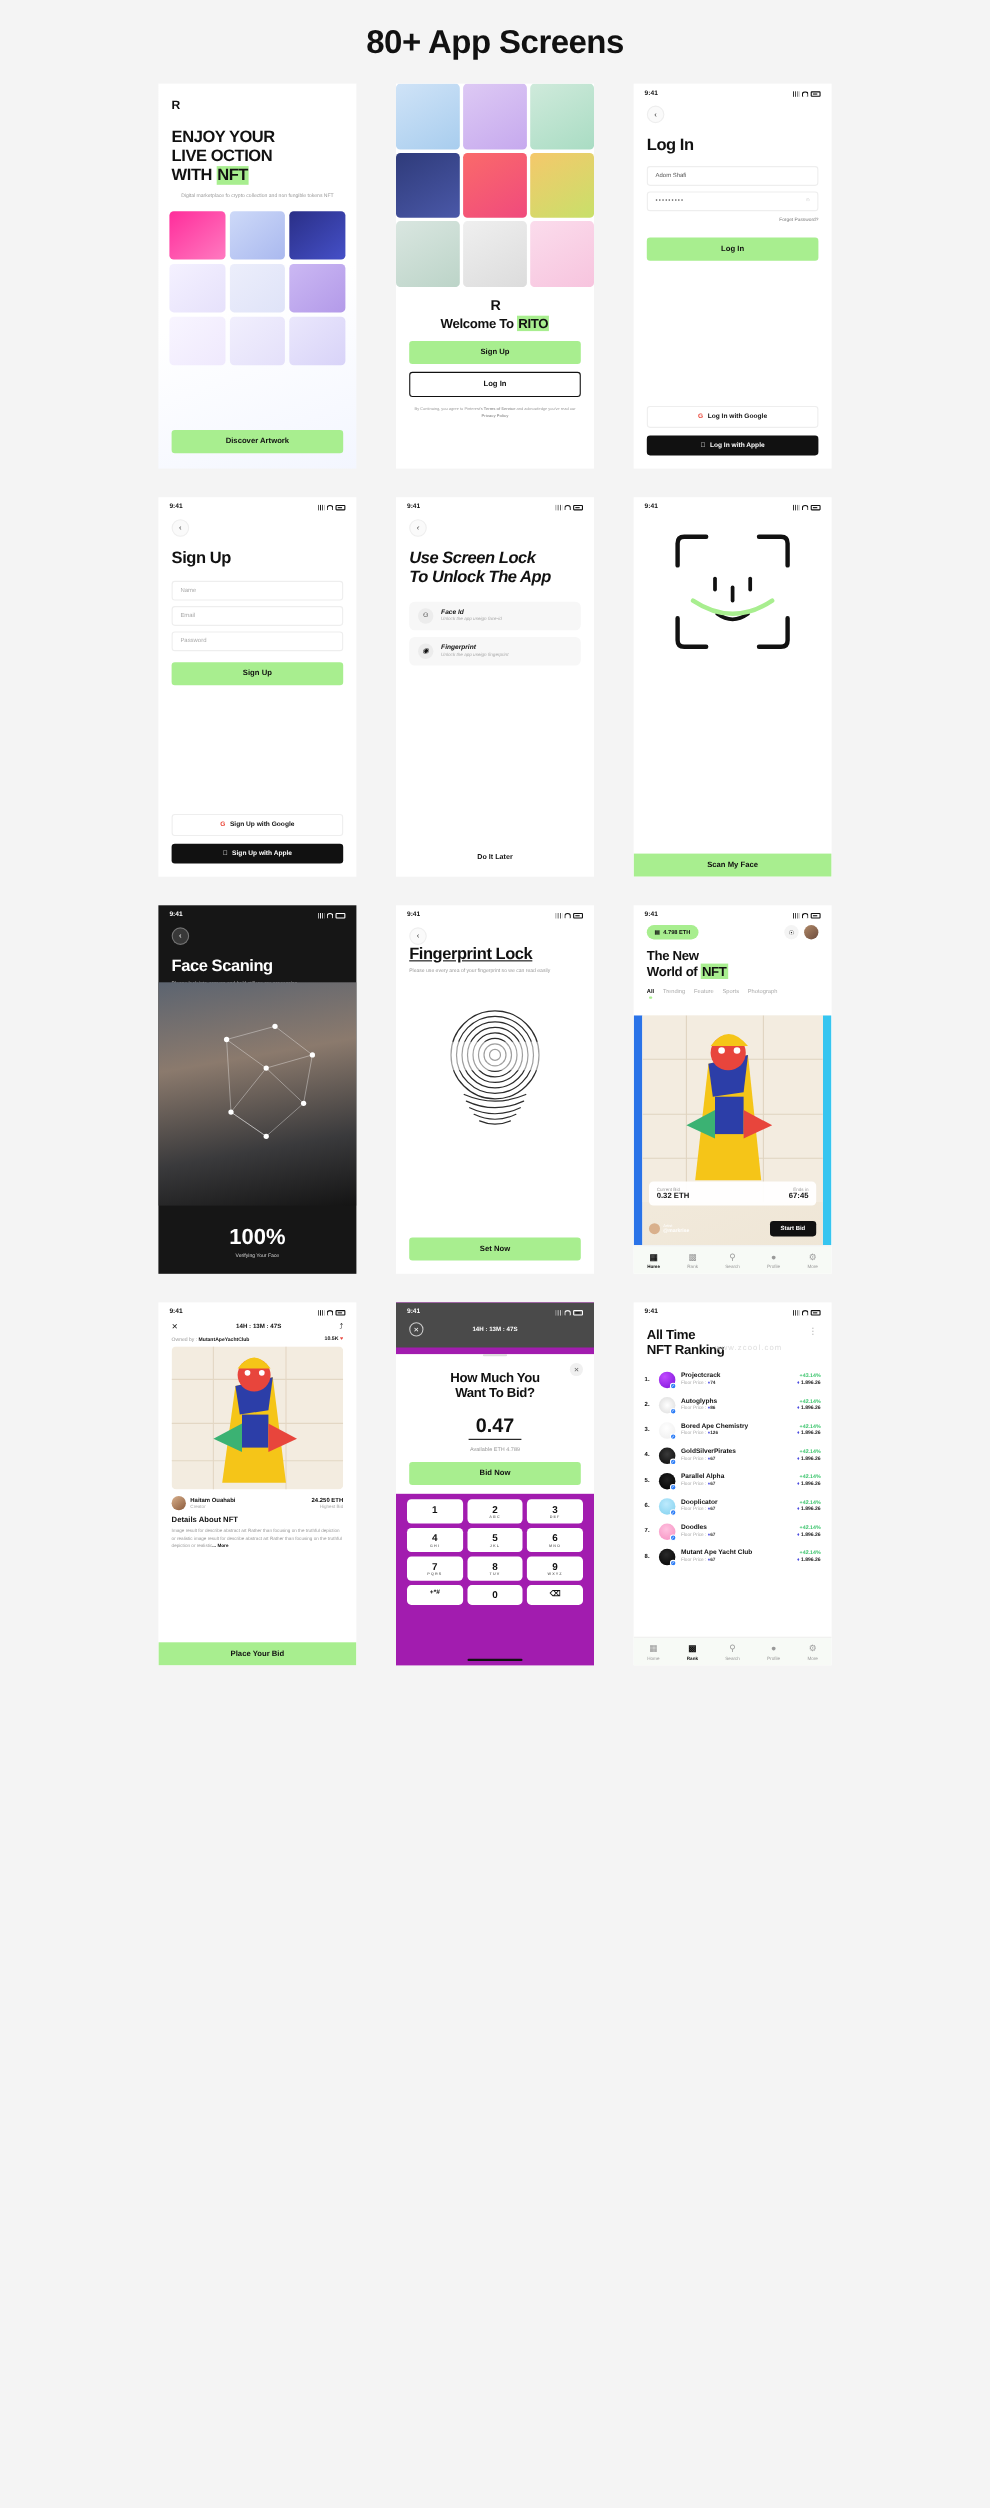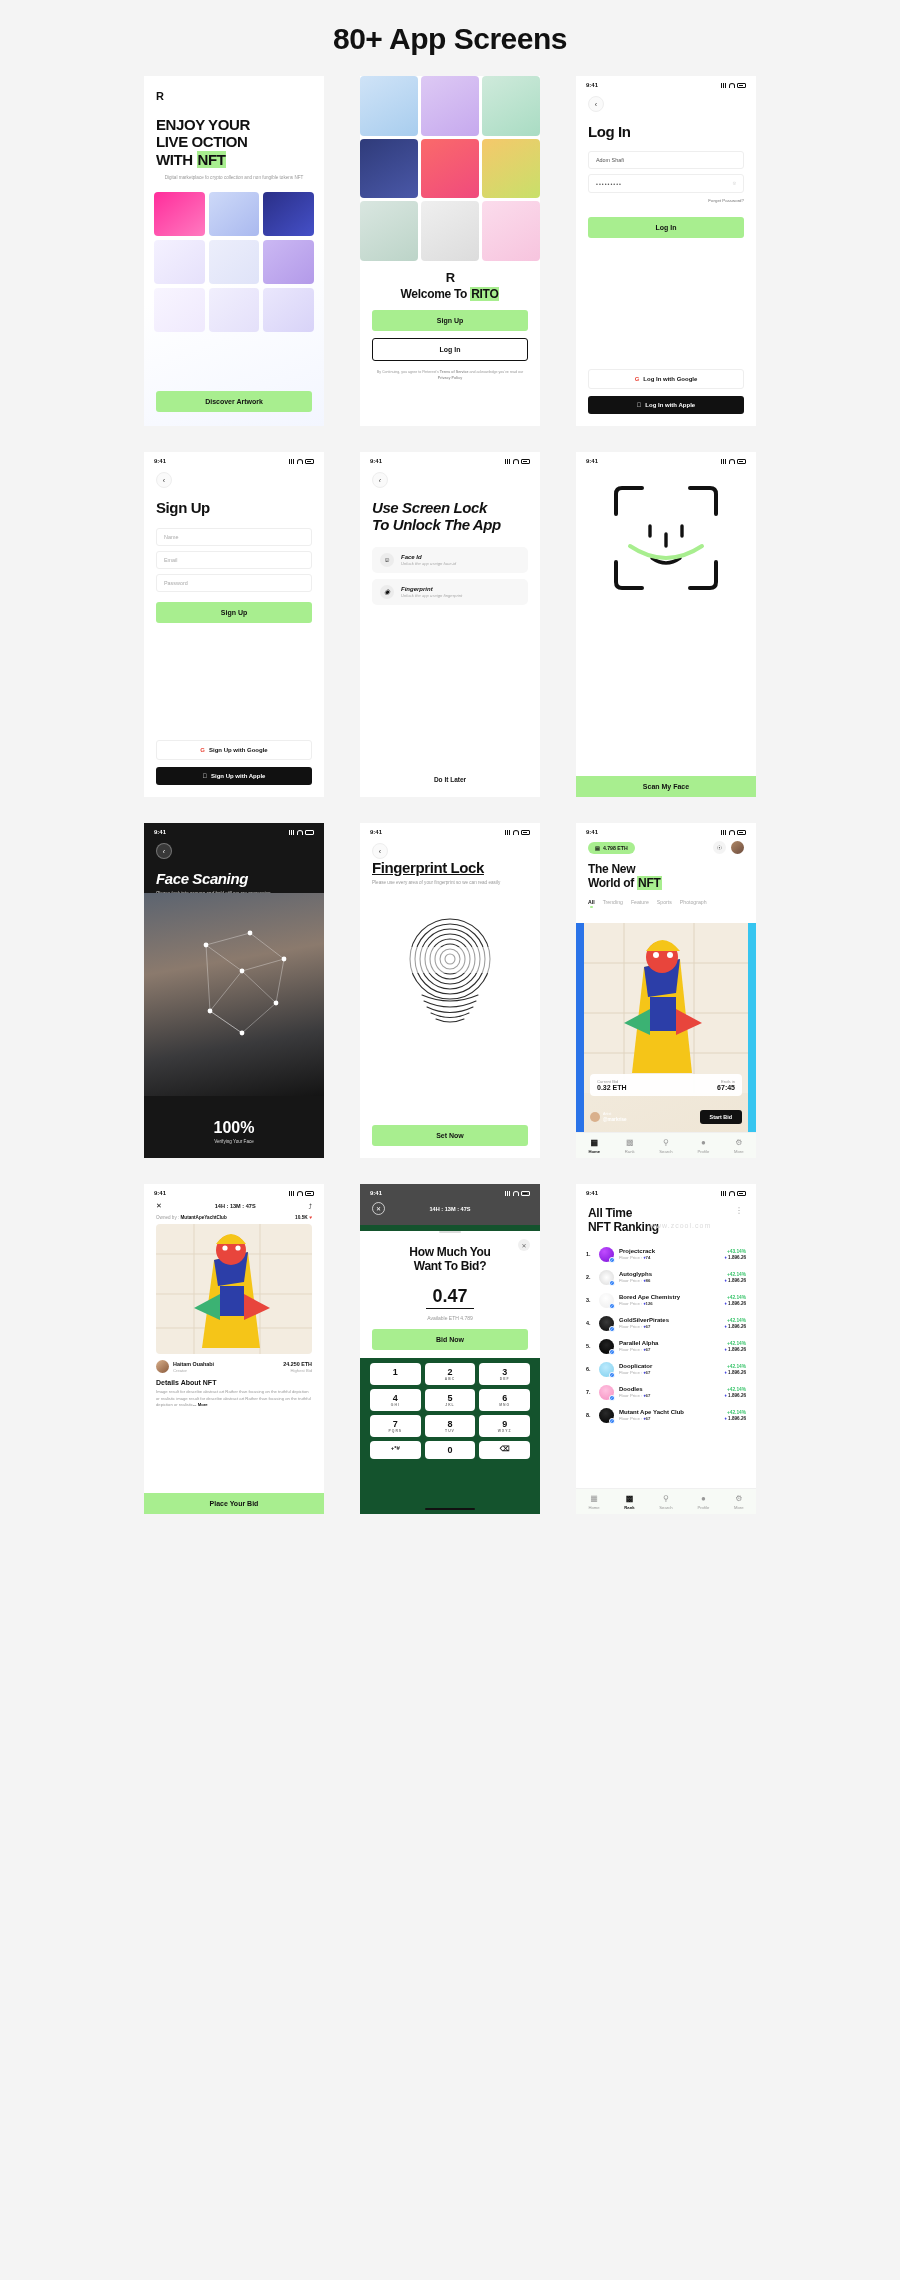--- a/index.html
+++ b/index.html
@@ -336,21 +336,21 @@
 
   <div class="phone h335" style="background:#161616;color:#fff;">
     <div class="statusbar" style="color:#fff;">
       <span>9:41</span>
       <span class="icons">
         <i class="sig" style="background:linear-gradient(to right,#fff 1px,transparent 1px) repeat-x;background-size:2px 100%;"></i>
         <i class="wifi" style="border-color:#fff;"></i>
         <i class="batt" style="border-color:#fff;"></i>
       </span>
     </div>
-    <div class="pad" style="margin-top:6px;font-style:italic;">
+    <div class="pad" style="margin-top:6px;">
       <div class="backbtn" style="background:rgba(255,255,255,.15);border-color:rgba(255,255,255,.3);color:#fff;">‹</div>
       <div class="h1" style="margin-top:11px;color:#fff;">Face Scaning</div>
       <div class="sub" style="margin-top:4px;color:#cfcfcf;">Please look into camera and hold still we are processing</div>
     </div>
     <div style="position:absolute;left:0;right:0;top:70px;bottom:62px;background:linear-gradient(170deg,#5c6470 0%,#8b7a6d 35%,#3a3a3c 72%,#141414 100%);">
       <svg width="180" height="205" viewBox="0 0 180 205" style="position:absolute;inset:0;">
         <g stroke="rgba(255,255,255,.55)" stroke-width="0.6" fill="none">
           <path d="M62 52 L106 40 L140 66 L132 110 L98 140 L66 118 Z"></path>
           <path d="M62 52 L98 78 L140 66"></path>
           <path d="M98 78 L132 110"></path>
@@ -362,21 +362,21 @@
             <circle cx="106" cy="40" r="2.4"></circle>
           <circle cx="140" cy="66" r="2.4"></circle>
             <circle cx="132" cy="110" r="2.4"></circle>
           <circle cx="98" cy="140" r="2.4"></circle>
             <circle cx="66" cy="118" r="2.4"></circle>
           <circle cx="98" cy="78" r="2.4"></circle>
         </g>
       </svg>
     </div>
     <div style="position:absolute;left:0;right:0;bottom:14px;text-align:center;">
-      <div style="font-size:16px;font-weight:bold;">100%</div>
+      <div style="font-size:20px;font-weight:bold;">100%</div>
       <div style="font-size:4.6px;color:#d6d6d6;margin-top:2px;">Verifying Your Face</div>
     </div>
   </div>
 
   <div class="phone h335">
     <div class="statusbar">
       <span>9:41</span>
       <span class="icons">
         <i class="sig"></i>
         <i class="wifi"></i>
@@ -570,21 +570,21 @@
       <div style="font-size:7px;font-weight:bold;">Details About NFT</div>
       <div style="font-size:4.2px;color:#999;line-height:1.55;margin-top:3px;">
         <span>Image result for describe abstract art Rather than focusing on the truthful depiction or realistic image result for describe abstract art Rather than focusing on the truthful depiction or realistic</span><b style="color:#111;">... More</b>
       </div>
     </div>
     <div style="position:absolute;left:0;right:0;bottom:0;">
       <div class="btn" style="border-radius:0;">Place Your Bid</div>
     </div>
   </div>
 
-  <div class="phone h330" style="background:#14532d;">
+  <div class="phone h330" style="background:#a21caf;">
     <div style="background:#4a4a4a;color:#fff;padding-bottom:6px;">
       <div class="statusbar" style="color:#fff;">
         <span>9:41</span>
         <span class="icons">
           <i class="sig" style="background:linear-gradient(to right,#fff 1px,transparent 1px) repeat-x;background-size:2px 100%;"></i>
           <i class="wifi" style="border-color:#fff;"></i>
           <i class="batt" style="border-color:#fff;"></i>
         </span>
       </div>
       <div style="display:flex;align-items:center;justify-content:space-between;padding:4px 12px;">

